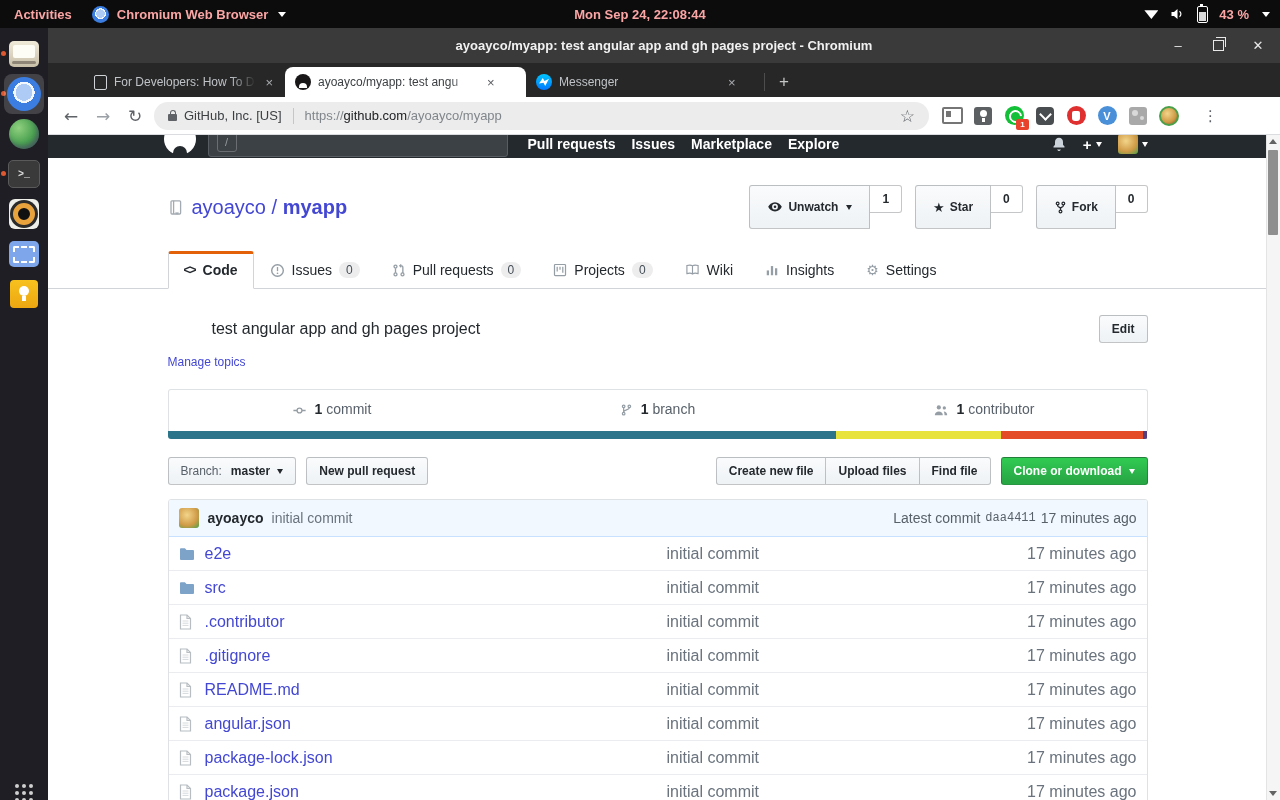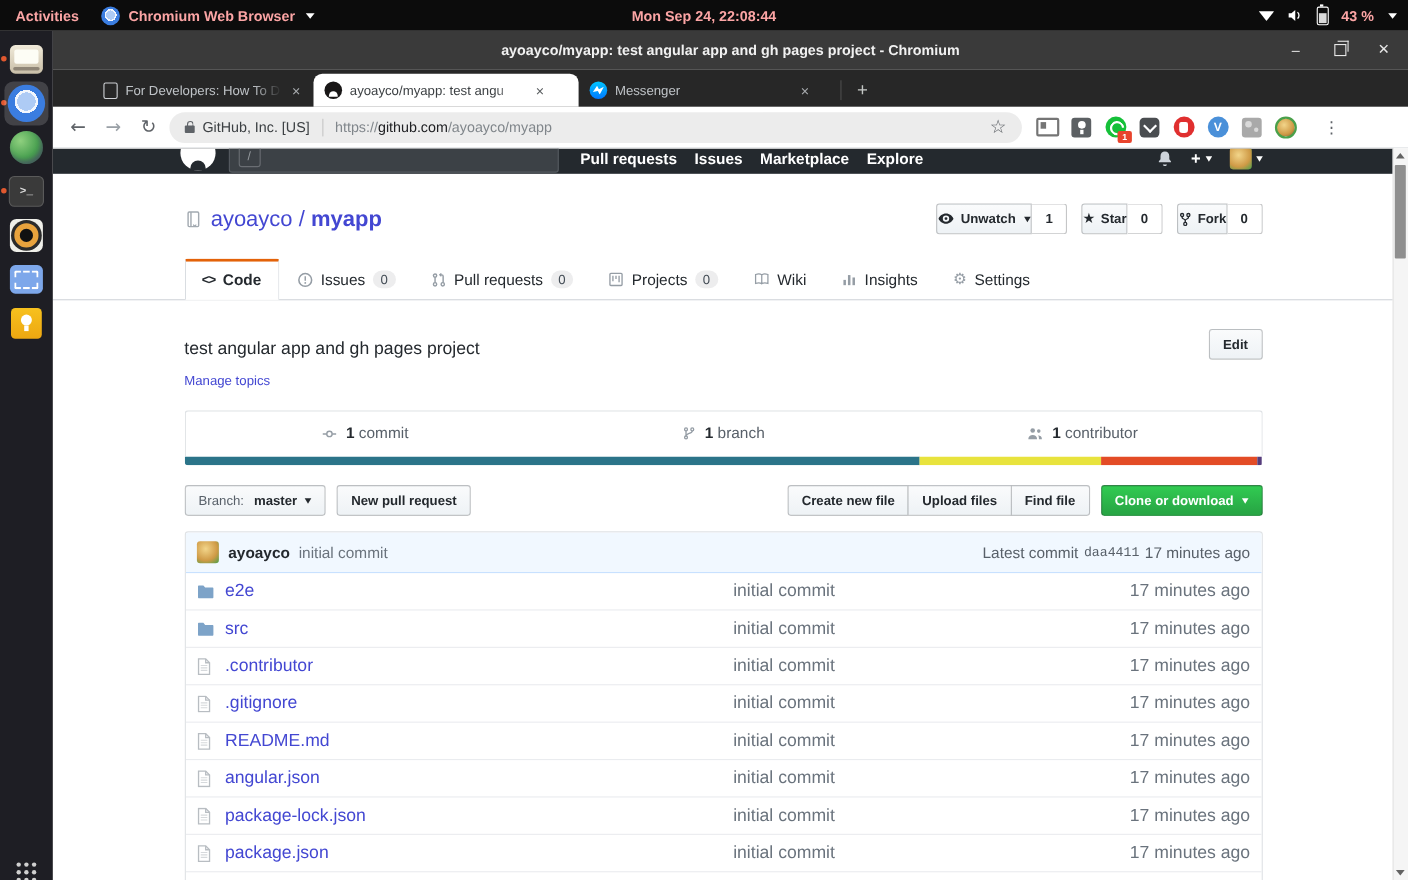--- a/index.html
+++ b/index.html
@@ -123,36 +123,36 @@
   
   .band{border-bottom:1px solid #d1d5da;background:#fff;}
   .pagehead{padding-top:27px;}
   .title-row{display:flex;align-items:center;}
   .repo-title{display:flex;align-items:center;gap:8px;font-size:20px;color:#24292e;}
   .repo-title a{color:var(--link);}
   .repo-title .rname{font-weight:700;}
   .socials{margin-left:auto;display:flex;gap:13px;}
   .soc{display:flex;}
   .btn-soc{display:flex;align-items:center;gap:5px;font-size:12px;font-weight:700;color:#24292e;
-     background:linear-gradient(-180deg,#fafbfc,#eff3f6 90%);border:1px solid rgba(27,31,35,.25);border-radius:3px 0 0 3px;padding:4px 0;height:28px;box-sizing:border-box;text-align:right;}
+     background:linear-gradient(-180deg,#fafbfc,#eff3f6 90%);border:1px solid rgba(27,31,35,.25);border-radius:3px 0 0 3px;padding:4px 17px;height:44px;box-sizing:border-box;text-align:right;}
   .soc-count{display:flex;align-items:center;font-size:12px;font-weight:700;color:#24292e;background:#fff;
      border:1px solid rgba(27,31,35,.25);border-left:0;border-radius:0 3px 3px 0;padding:4px 12px;height:28px;box-sizing:border-box;}
   .soc .caret{border-top-color:#24292e;border-left-width:3.5px;border-right-width:3.5px;margin-left:3px;}
 
   .reponav{display:flex;margin-top:22px;margin-bottom:-1px;}
   .rn-item{display:flex;align-items:center;gap:7px;padding:10px 15px;font-size:14px;color:#24292e;border:1px solid transparent;}
   .rn-item .rn-ic{color:#959da5;display:flex;align-items:center;}
   .rn-item.active{background:#fff;border-color:#d1d5da;border-bottom-color:#fff;border-top:3px solid #e36209;border-radius:3px 3px 0 0;font-weight:700;padding-top:8px;}
   .rn-item.active .rn-ic{color:#24292e;}
   .code-glyph{font-size:12px;font-weight:700;letter-spacing:-1px;}
   .counter{background:rgba(27,31,35,.08);border-radius:20px;padding:1px 7px;font-size:12px;color:#444d56;font-weight:400;}
   .gear-glyph{font-size:14px;}
 
   
-  .desc-row{display:flex;align-items:flex-end;margin-top:26px;}
+  .desc-row{display:flex;align-items:center;margin-top:26px;margin-left:44px;}
   .desc{font-size:16px;color:#24292e;}
   .btn{font-size:12px;font-weight:700;color:#24292e;background:linear-gradient(-180deg,#fafbfc,#eff3f6 90%);
      border:1px solid rgba(27,31,35,.25);border-radius:3px;padding:4px 12px;height:28px;box-sizing:border-box;display:inline-flex;align-items:center;gap:5px;}
   .btn-edit{margin-left:auto;}
   .topics{margin-top:12px;font-size:12px;}
   .topics a{color:var(--link);}
 
   .summary{margin-top:20px;border:1px solid #dfe2e5;border-bottom:0;border-radius:3px 3px 0 0;display:flex;}
   .stat{flex:1;text-align:center;padding:11px 0;font-size:14px;color:#586069;}
   .stat .num{color:#24292e;font-weight:700;}

